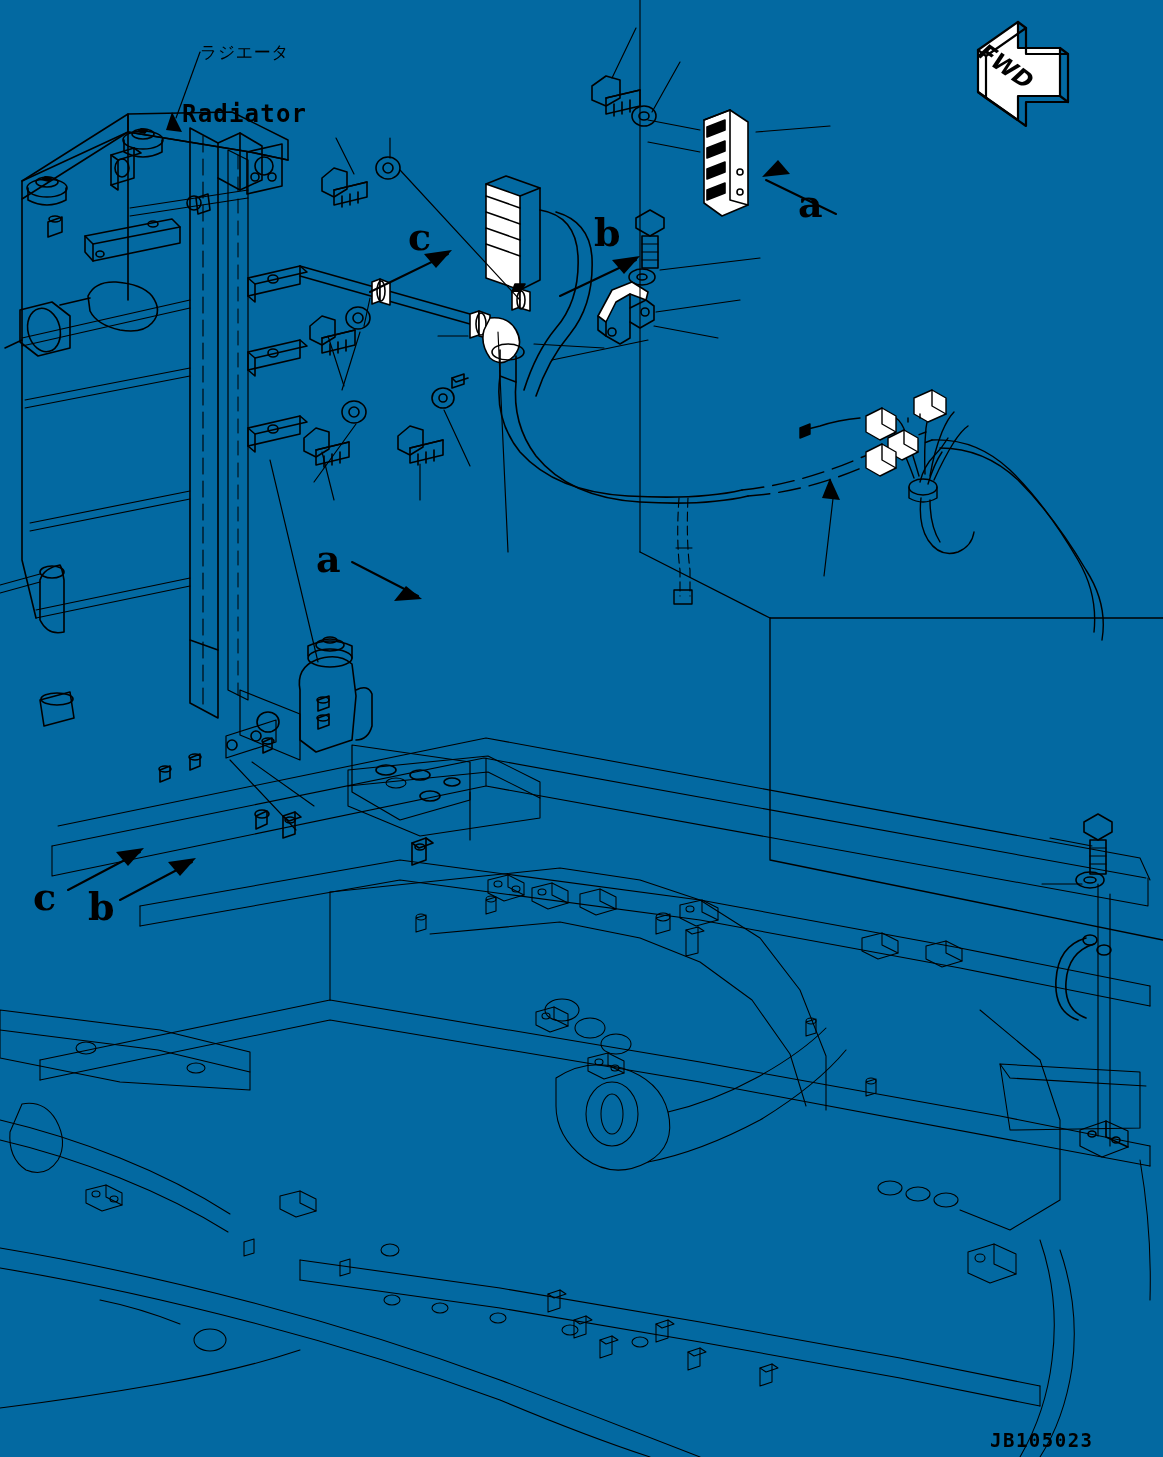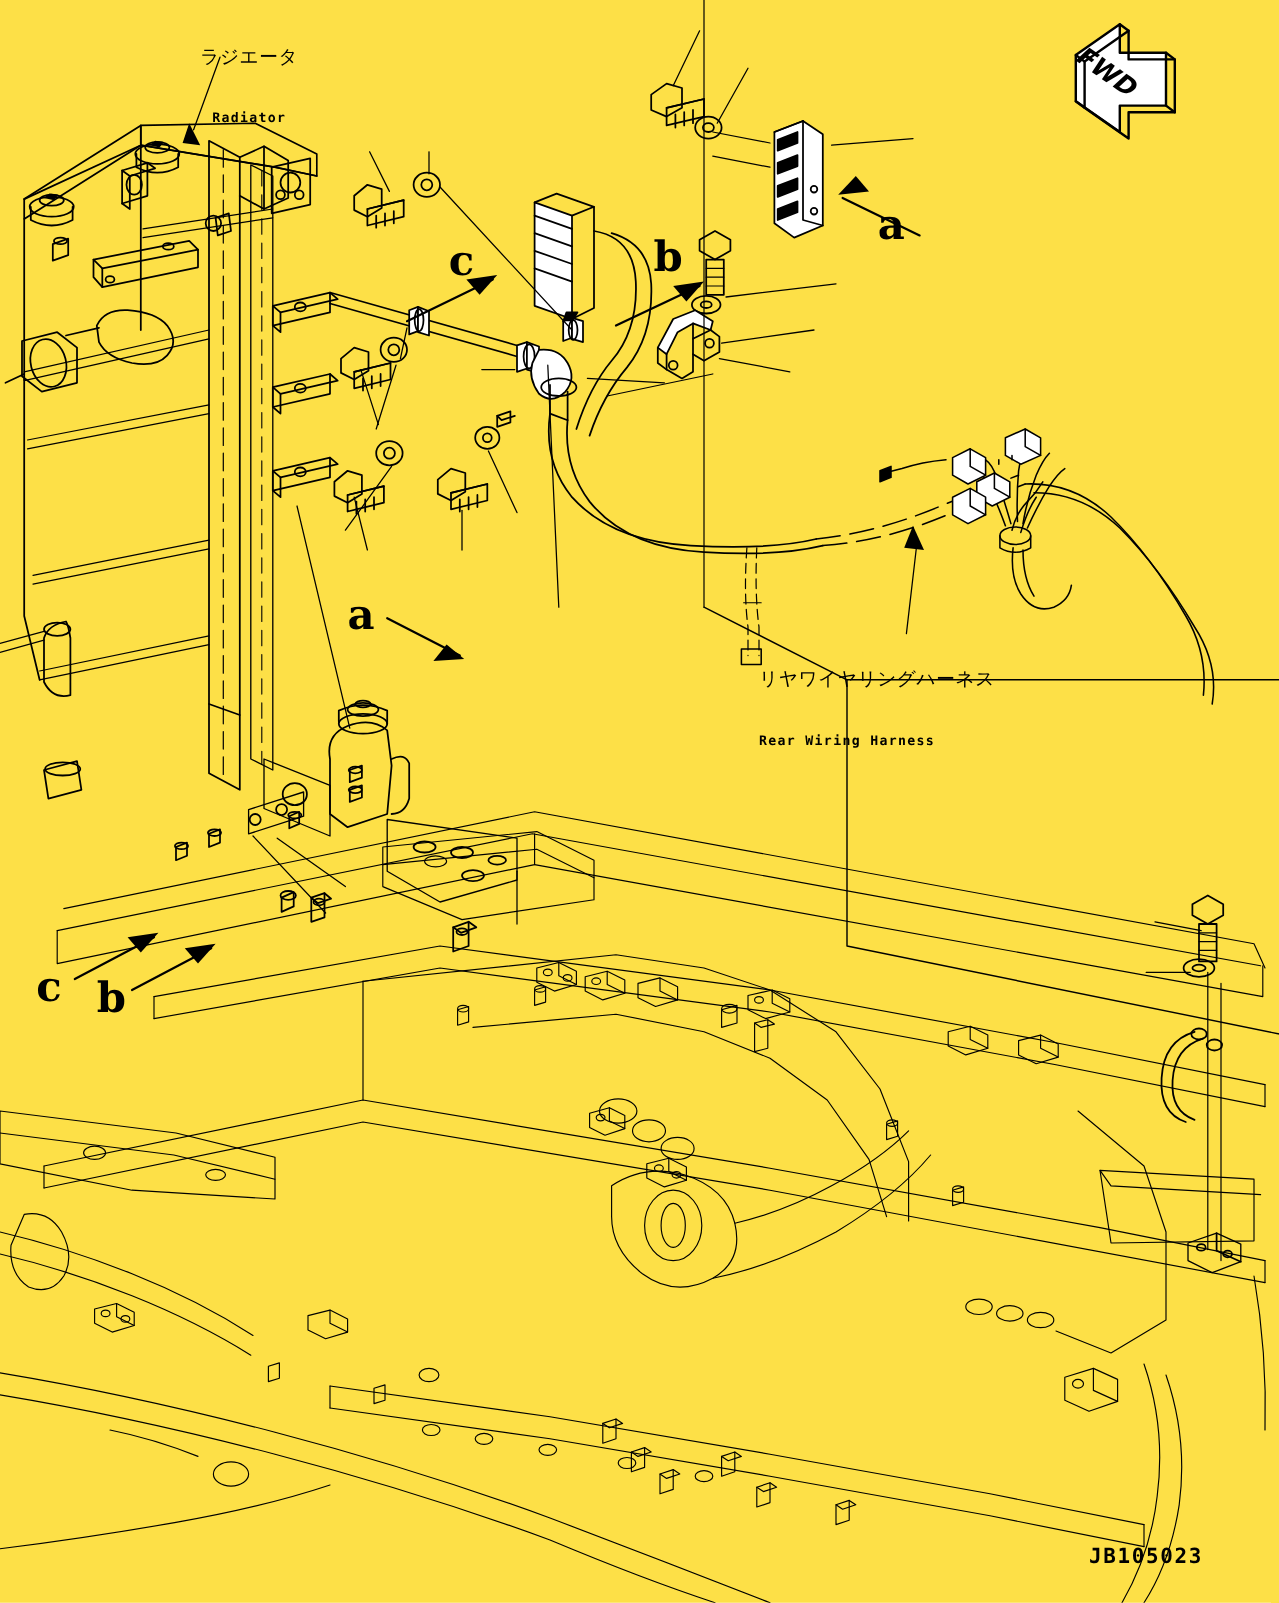--- a/index.html
+++ b/index.html
@@ -3,28 +3,28 @@
 <meta charset="utf-8">
 <title>Parts Diagram JB105023</title>
 <style>
   html,body{margin:0;padding:0;background:#ffffff;}
   body{
     width:1163px;height:1457px;
     font-family:"DejaVu Sans Mono","Liberation Mono",monospace;
     color:#000;
     overflow:hidden;
   }
-  #sheet{position:relative;width:1163px;height:1457px;background:#fde047;}
+  #sheet{position:relative;width:1163px;height:1457px;background:#0369a1;}
   #sheet svg{position:absolute;left:0;top:0;width:1163px;height:1457px;}
 
   .lbl{position:absolute;white-space:pre;line-height:1.18;}
   .lbl .jp{font-family:"DejaVu Sans","Liberation Sans",sans-serif;font-size:17px;letter-spacing:.5px;display:block;}
-  .lbl .en{font-family:"DejaVu Sans Mono","Liberation Mono",monospace;font-size:12px;letter-spacing:1.2px;display:block;font-weight:600;}
+  .lbl .en{font-family:"DejaVu Sans Mono","Liberation Mono",monospace;font-size:24px;letter-spacing:1.2px;display:block;font-weight:600;}
   .mark{position:absolute;font-family:"DejaVu Serif","Liberation Serif",serif;font-size:38px;font-weight:700;line-height:1;}
-  .dwg{position:absolute;font-family:"DejaVu Sans Mono","Liberation Mono",monospace;font-size:19px;letter-spacing:1.5px;font-weight:600;}
+  .dwg{position:absolute;font-family:"DejaVu Sans Mono","Liberation Mono",monospace;font-size:19px;letter-spacing:1.5px;font-weight:600;margin-top:25px;}
   .fwdtxt{position:absolute;font-family:"DejaVu Sans","Liberation Sans",sans-serif;font-size:23px;font-weight:700;}
 </style>
 </head>
 <body>
 
 <div id="sheet">
 
 <svg viewBox="0 0 1163 1457" xmlns="http://www.w3.org/2000/svg">
   <g fill="none" stroke="#000" stroke-width="1.6" stroke-linecap="round" stroke-linejoin="round">
 
@@ -525,24 +525,20 @@
   </g>
 
   </g>
 </svg>
 
 <div class="lbl" style="left:182px;top:4px;text-align:center;">
   <span class="jp">ラジエータ</span>
   <span class="en">Radiator</span>
 </div>
 
-<div class="lbl" style="left:690px;top:570px;">
-  <span class="jp">リヤワイヤリングハーネス</span>
-  <span class="en">Rear Wiring Harness</span>
-</div>
 
 
 <div class="mark" style="left:408px;top:218px;">c</div>
 <div class="mark" style="left:594px;top:214px;">b</div>
 <div class="mark" style="left:798px;top:185px;">a</div>
 <div class="mark" style="left:316px;top:540px;">a</div>
 <div class="mark" style="left:33px;top:878px;">c</div>
 <div class="mark" style="left:88px;top:888px;">b</div>
 
 <div class="fwdtxt" style="left:991px;top:40px;transform:rotate(35deg) skewX(-12deg);transform-origin:left top;">FWD</div>

